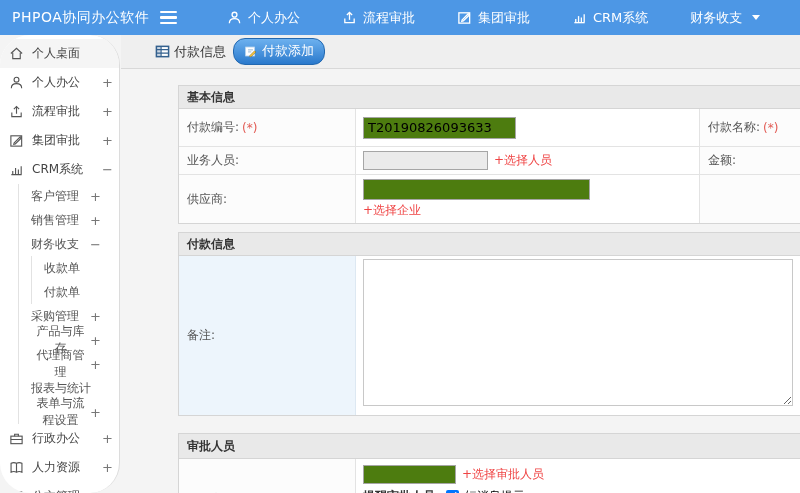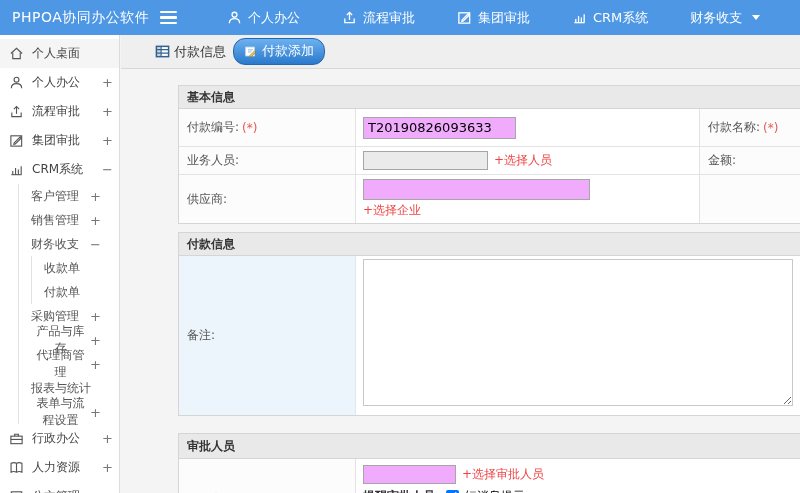--- a/index.html
+++ b/index.html
@@ -11,21 +11,21 @@
   .logo { font-size:14px; font-weight:normal; padding-left:12px; width:160px; letter-spacing:.5px; }
   .hamburger { width:46px; display:flex; flex-direction:column; gap:3px; align-items:flex-start; cursor:pointer; }
   .hamburger i { display:block; width:17px; height:2.5px; background:#fff; border-radius:1px; }
   .topnav { display:flex; align-items:center; height:100%; }
   .topnav-item { display:flex; align-items:center; gap:6px; padding:0 21px; height:100%; font-size:13px; cursor:pointer; }
   .topnav-item svg { width:15px; height:15px; stroke:#fff; fill:none; stroke-width:1.4; }
   .caret { width:0; height:0; border-left:4.5px solid transparent; border-right:4.5px solid transparent; border-top:5px solid #fff; margin-left:4px; }
 
   
   .sidebar { position:absolute; top:35px; left:0; bottom:0; width:120px; background:#fff;
-    border-right:1px solid #dcdcdc; padding-top:4px; overflow:hidden; }
+    border-right:1px solid #dcdcdc; padding-top:4px; overflow:hidden;border-radius:30px; }
   .side-item { display:flex; align-items:center; height:29px; padding:0 6px 0 9px; color:#444; cursor:pointer; }
   .side-item.active { background:#f5f5f5; }
   .side-item svg { width:15px; height:15px; stroke:#555; fill:none; stroke-width:1.2; margin-right:8px; flex:none; }
   .expand { margin-left:auto; color:#777; font-size:13px; }
   .subgroup1 { margin-left:18px; border-left:1px solid #e2e2e2;text-align:center; }
   .subgroup2 { margin-left:12px; border-left:1px solid #e2e2e2; }
   .sub-item { display:flex; align-items:center; height:24px; padding:0 16px 0 12px; color:#555; cursor:pointer; }
   .subgroup1 > .sub-item .expand { margin-right:2px; }
 
   
@@ -46,21 +46,21 @@
   .frow:last-child { border-bottom:none; }
   .c-label { width:177px; flex:none; display:flex; align-items:center; padding-left:8px; color:#555;
     background:#fcfcfc; border-right:1px solid #e3e3e3; }
   .c-value { width:344px; flex:none; display:flex; flex-direction:column; justify-content:center;
     padding:4px 0 4px 7px; border-right:1px solid #e3e3e3; background:#fff; }
   .c-label2 { width:110px; flex:none; display:flex; align-items:center; padding-left:8px; color:#555;
     background:#fcfcfc; border-right:1px solid #e3e3e3; }
   .req { color:#e25c55; margin-left:3px; }
   .h38 { min-height:38px; } .h28 { min-height:28px; } .h42 { min-height:42px; }
 
-  .inp { border:1px solid #a6a6a6; height:22px; font-size:13px; font-family:inherit; padding:0 4px; background:#f0abfc; }
+  .inp { border:1px solid #a6a6a6; height:22px; font-size:13px; font-family:inherit; padding:0 4px; background:#4d7c0f; }
   .inp-no { width:153px; }
   .inp-staff { width:125px; height:19px; background:#ebebeb; }
   .inp-supplier { width:227px; height:21px; }
   .inp-approver { width:93px; height:19px; }
   .lnk { color:#ef4444; text-decoration:none; cursor:pointer; }
   .inline { display:flex; align-items:center; gap:6px; }
 
   .remark-cell { width:177px; flex:none; display:flex; align-items:center; padding-left:8px; color:#555;
     background:#edf5fc; border-right:1px solid #dde8f2; }
   .remark-value { flex:1; padding:3px 0 6px 7px; background:#fff; }

